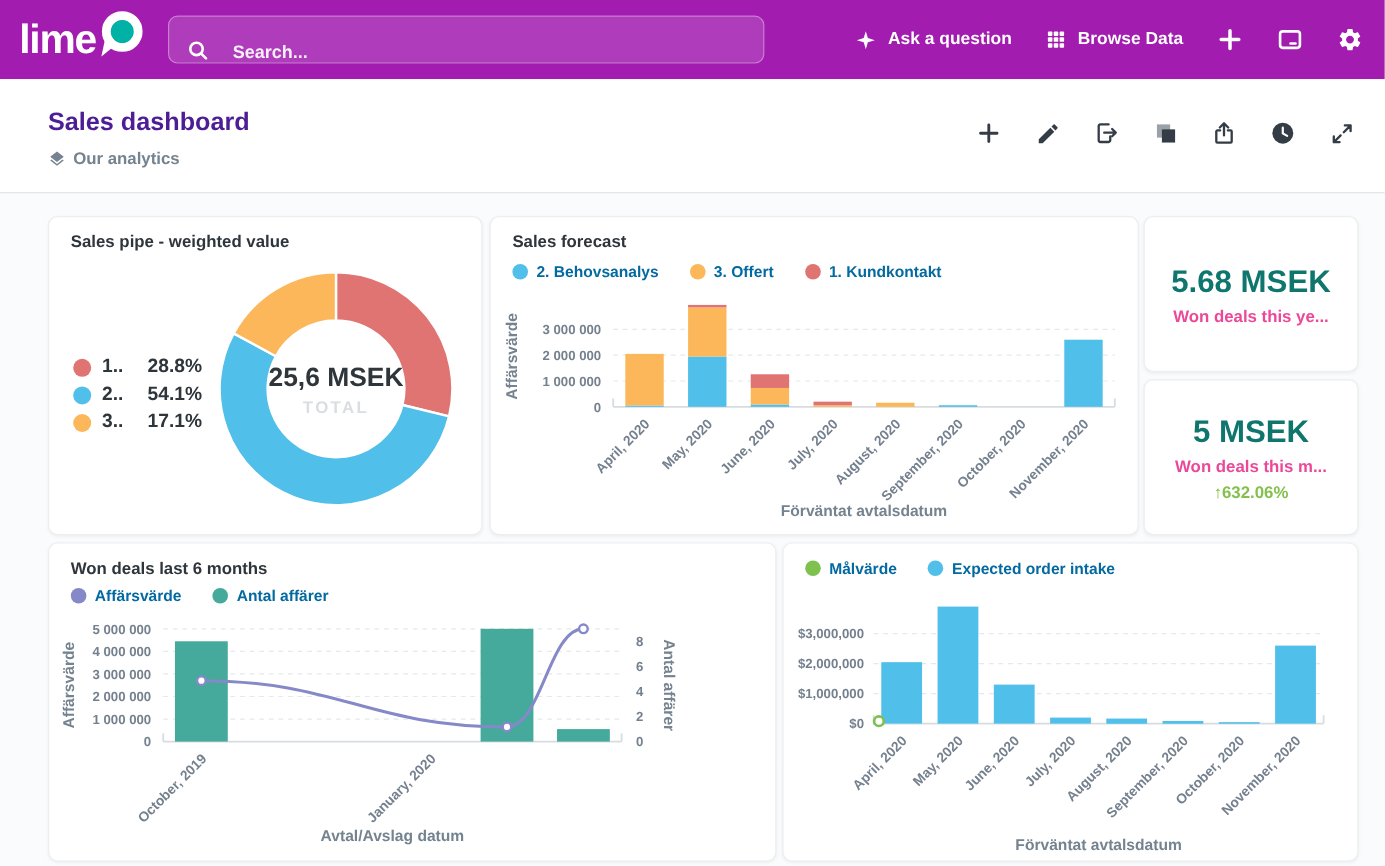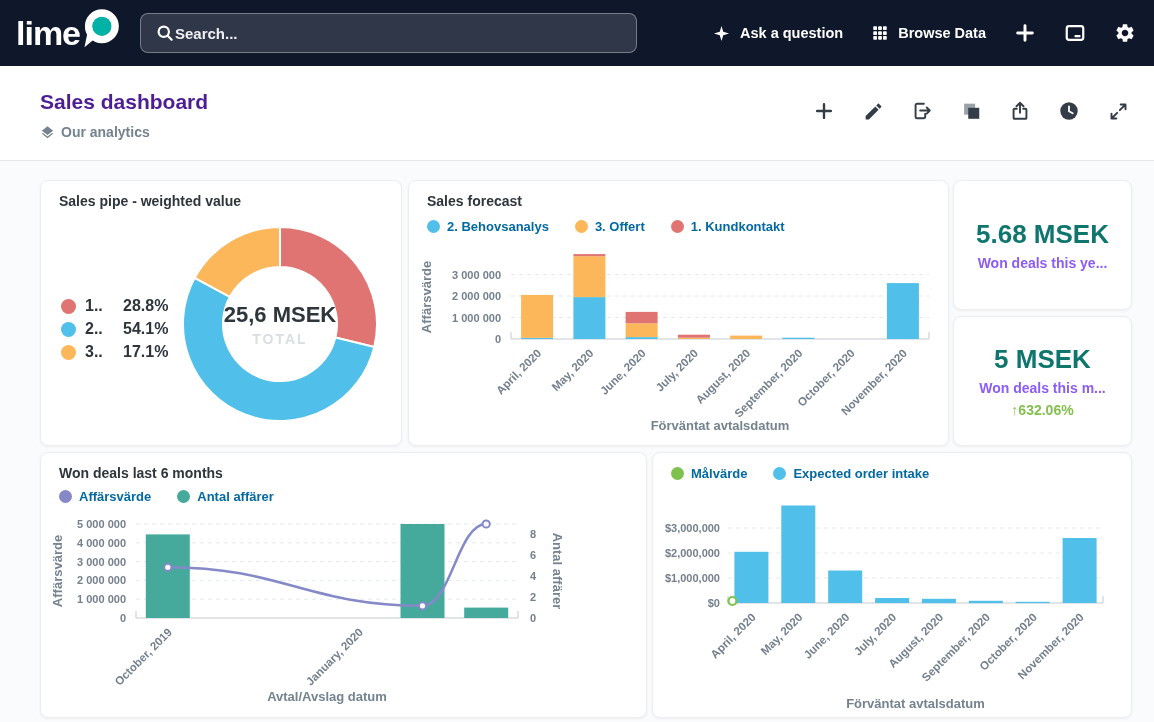--- a/index.html
+++ b/index.html
@@ -1,24 +1,24 @@
 <!DOCTYPE html>
 <html><head>
 <meta charset="utf-8">
 <style>
   html,body{margin:0;padding:0;width:1154px;height:722px;overflow:hidden;
     font-family:"Liberation Sans",sans-serif;background:#f9fbfc;position:relative}
   
-  .topbar{position:absolute;left:0;top:0;width:1154px;height:66px;background:#0f172a;
+  .topbar{position:absolute;left:0;top:0;width:1154px;height:66px;background:#a21caf;
     display:flex;align-items:center}
   .logo{position:absolute;left:16px;top:0;height:66px;display:flex;align-items:center;gap:1px}
   .logo-text{color:#fff;font-size:34px;font-weight:700;letter-spacing:-1px;line-height:1}
   .searchbox{position:absolute;left:140px;top:13px;width:497px;height:40px;box-sizing:border-box;
     background:rgba(255,255,255,.14);border:1px solid rgba(255,255,255,.35);border-radius:8px;
-    display:flex;align-items:center;gap:0;padding:0 14px;color:#fff;cursor:text}
+    display:flex;align-items:flex-end;gap:19px;padding:0 14px;color:#fff;cursor:text}
   .searchbox .ph{font-size:15px;font-weight:700;color:rgba(255,255,255,.92)}
   .topbar-right{position:absolute;right:18px;top:0;height:66px;display:flex;align-items:center;gap:28px}
   .tb-btn{display:flex;align-items:center;gap:9px;color:#fff;font-size:14.5px;font-weight:700;cursor:pointer}
   .tb-icon-btn{display:flex;align-items:center;cursor:pointer}
   
   .header{position:absolute;left:0;top:66px;width:1154px;height:94px;background:#fff;
     border-bottom:1px solid #e4e7ea}
   .page-title{position:absolute;left:40px;top:24px;font-size:21px;font-weight:700;color:#4c1d95}
   .breadcrumb{position:absolute;left:40px;top:58px;display:flex;align-items:center;gap:6px;
     font-size:14px;font-weight:700;color:#74838f;cursor:pointer}
@@ -43,21 +43,21 @@
     flex-direction:column;align-items:center;justify-content:center;pointer-events:none}
   .donut-value{font-size:22px;font-weight:700;color:#2e353b}
   .donut-total{font-size:14px;font-weight:700;color:#d9dee3;letter-spacing:2px;margin-top:3px}
   .pie-legend{position:absolute;left:20px;top:116px;display:flex;flex-direction:column;gap:5px}
   .pie-legend-row{display:flex;align-items:center;font-size:16px;font-weight:700;color:#2e353b;cursor:pointer}
   .pie-legend-row .legend-dot{width:15px;height:15px;margin-right:9px}
   .pie-legend-row .pl-label{width:38px}
   
   .scalar{width:100%;height:100%;display:flex;flex-direction:column;align-items:center;justify-content:center}
   .scalar-value{font-size:26px;font-weight:700;color:#0f766e}
-  .scalar-label{font-size:14px;font-weight:700;color:#8b5cf6;margin-top:5px}
+  .scalar-label{font-size:14px;font-weight:700;color:#ec4899;margin-top:5px}
   .scalar-change{font-size:14px;font-weight:800;color:#84c04e;margin-top:6px;display:flex;align-items:center}
   
   .tick{font:700 11px "Liberation Sans",sans-serif;fill:#75808e}
   .xlab{font:700 11.5px "Liberation Sans",sans-serif;fill:#75808e}
   .axtitle{font:700 13px "Liberation Sans",sans-serif;fill:#74838f}
   .grid{stroke:#e4e9ec;stroke-width:1;stroke-dasharray:4 4}
   .axisline{stroke:#d7dce1;stroke-width:1.5}
   .chart-svg{position:absolute}
   #forecast-chart{left:8px;top:28px;width:523px;height:226px}
   #won6m-chart{left:7px;top:50px;width:591px;height:210px}

